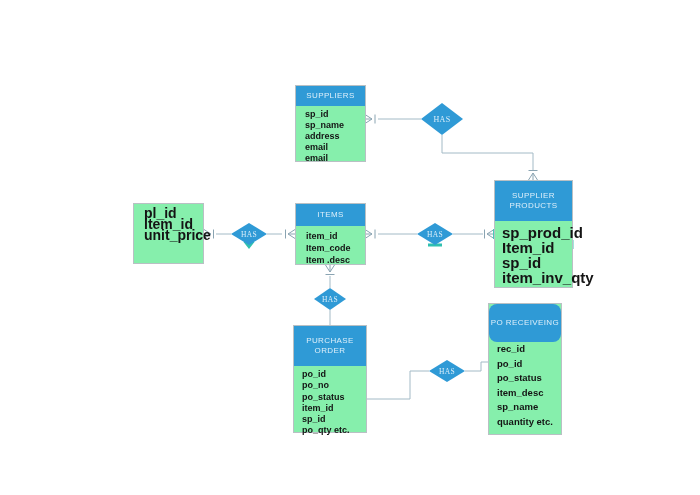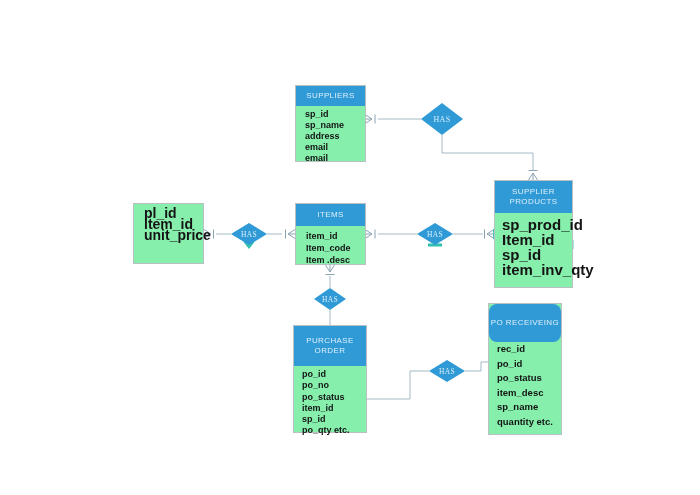--- a/index.html
+++ b/index.html
@@ -43,21 +43,21 @@
   .e-pricelist .entity-header { height: 21px; }
   .e-pricelist .entity-body   { padding: 4px 0 0 10px; }
   .e-pricelist .field { font-size: 14px;   line-height: 11px; }
 
   .e-items           { left: 295px; top: 203px; width: 71px; height: 62px; }
   .e-items .entity-header { height: 22px; }
   .e-items .entity-body   { padding: 4px 0 0 10px; }
   .e-items .field { font-size: 9px;   line-height: 12px; }
 
   .e-supprod         { left: 494px; top: 180px; width: 79px; height: 108px; }
-  .e-supprod .entity-header { height: 32px; }
+  .e-supprod .entity-header { height: 40px; }
   .e-supprod .entity-body   { padding: 4px 0 0 7px; }
   .e-supprod .field { font-size: 15px; line-height: 15px; }
 
   .e-po              { left: 293px; top: 325px; width: 74px; height: 108px; }
   .e-po .entity-header { height: 40px; }
   .e-po .entity-body   { padding: 3px 0 0 8px; }
   .e-po .field { font-size: 9px;   line-height: 11.3px; }
 
   .e-porec           { left: 488px; top: 303px; width: 74px; height: 132px; }
   .e-porec .entity-header { height: 38px; border-radius: 8px; }

